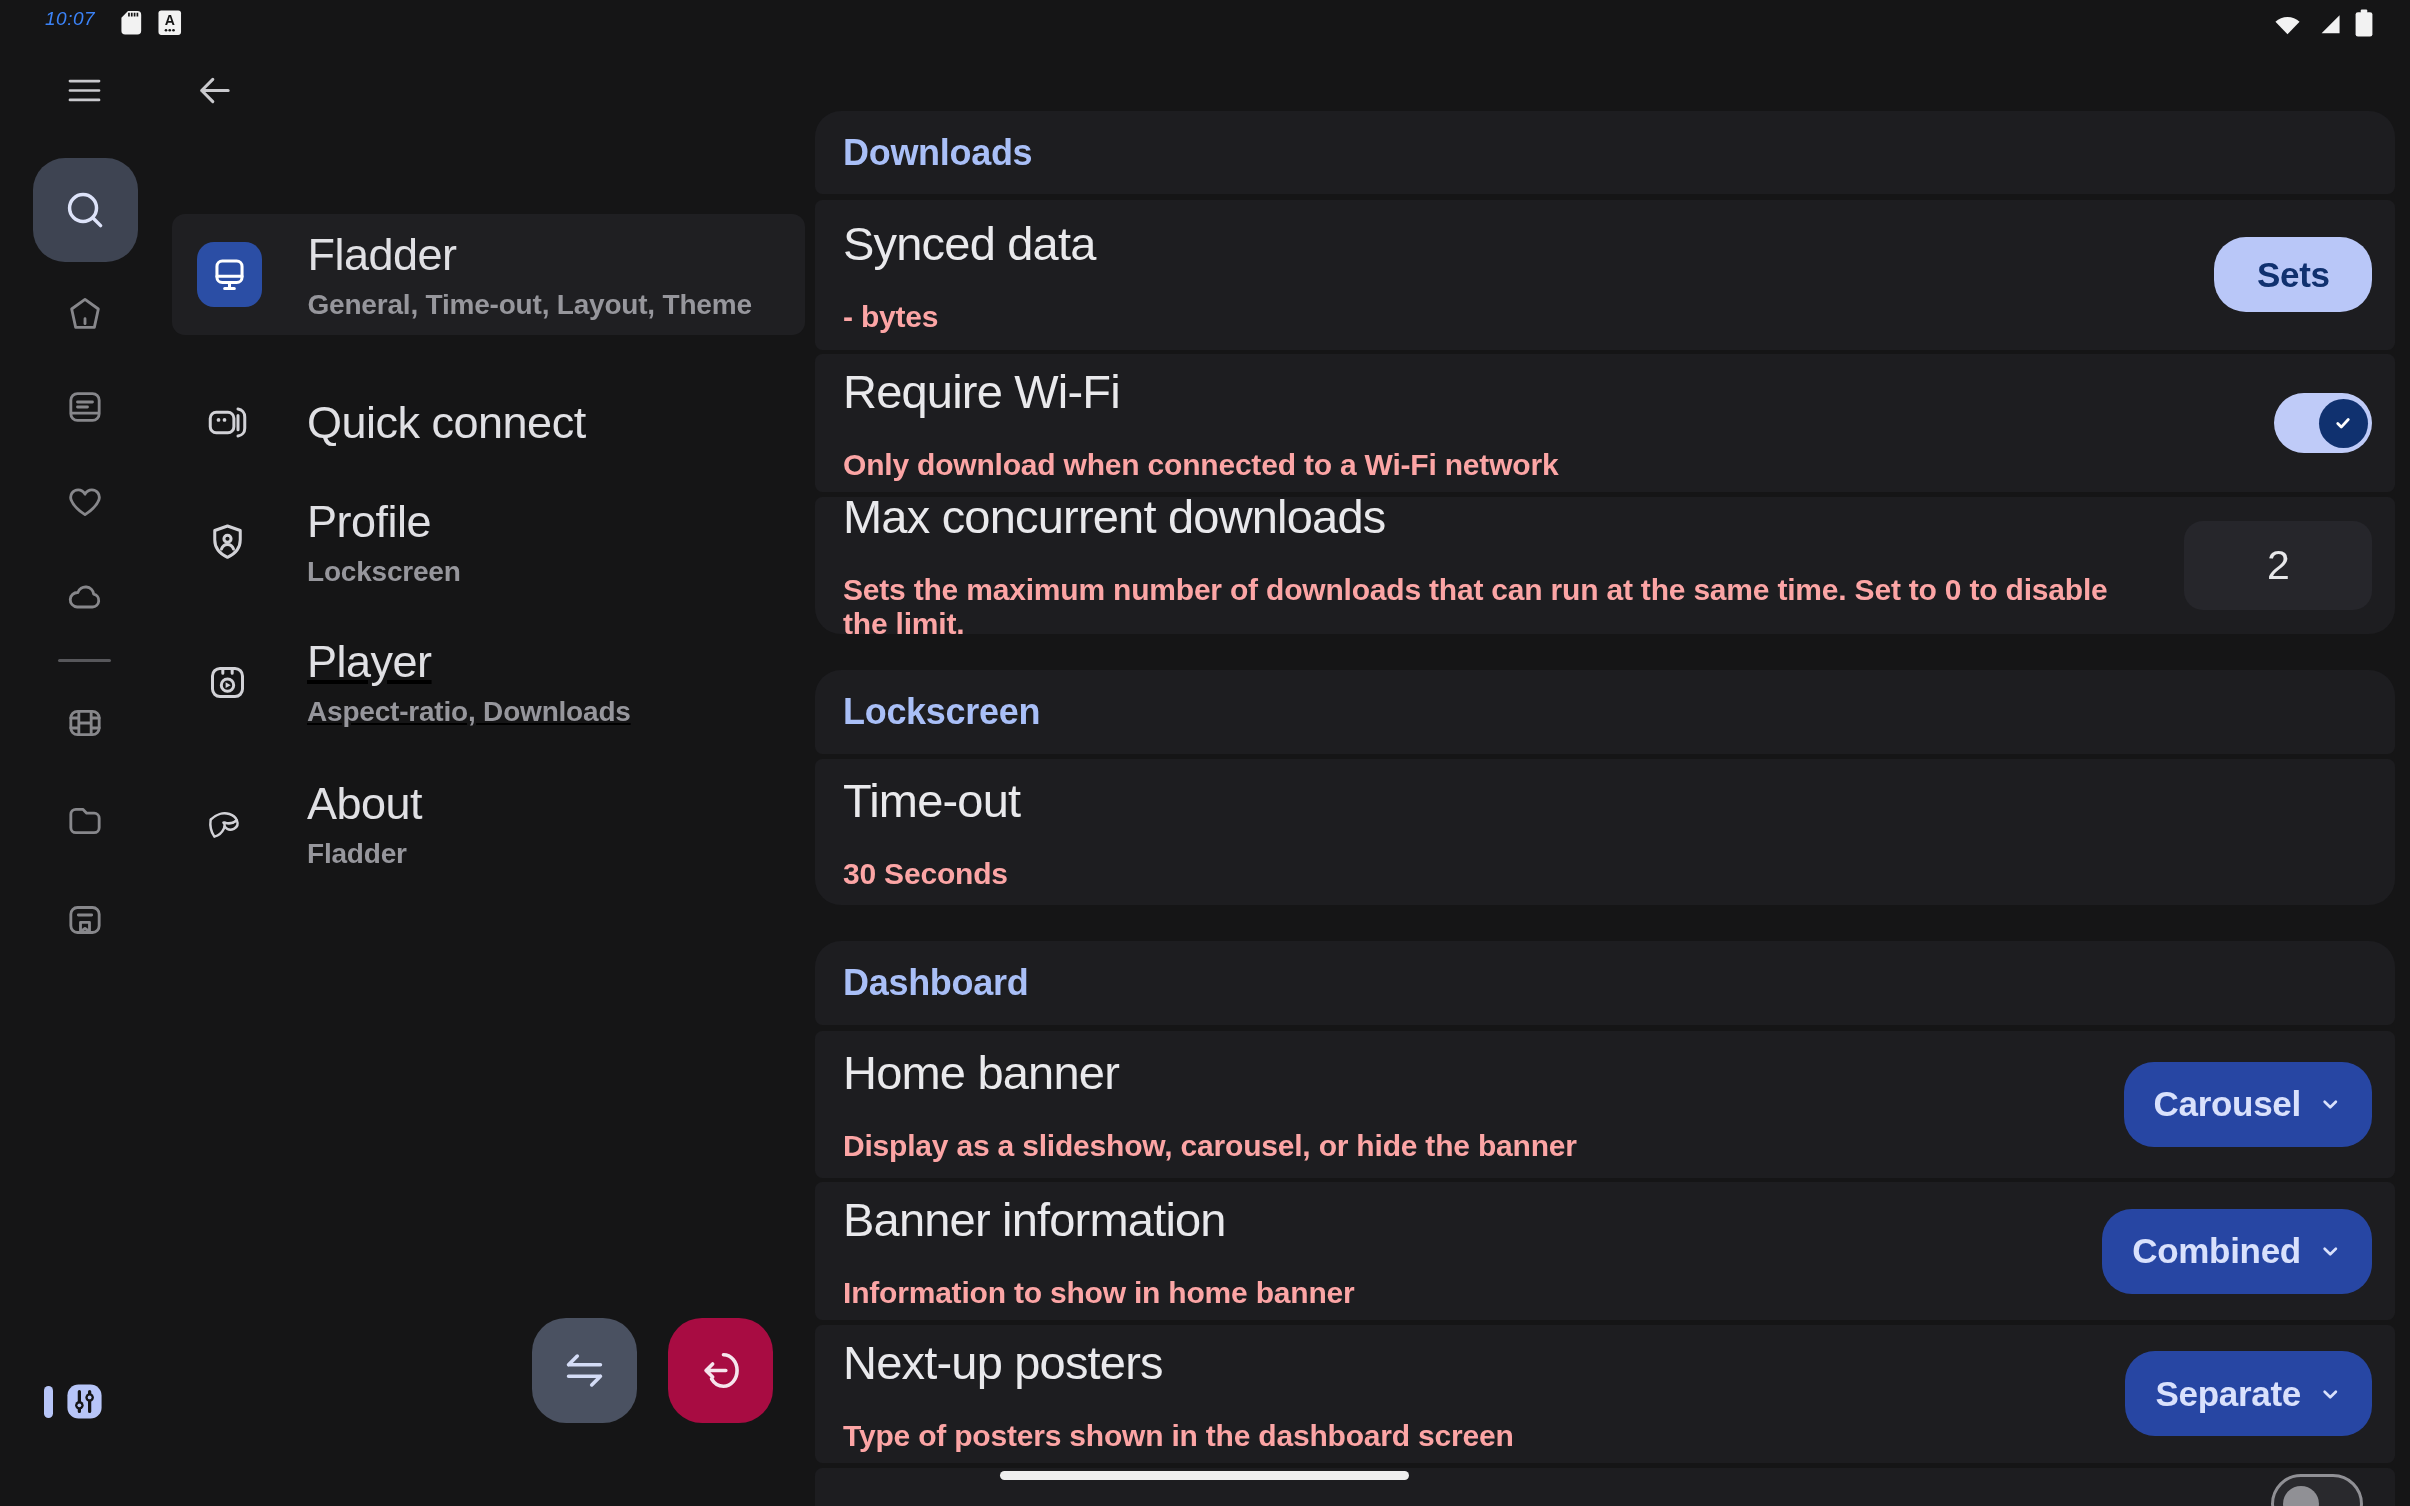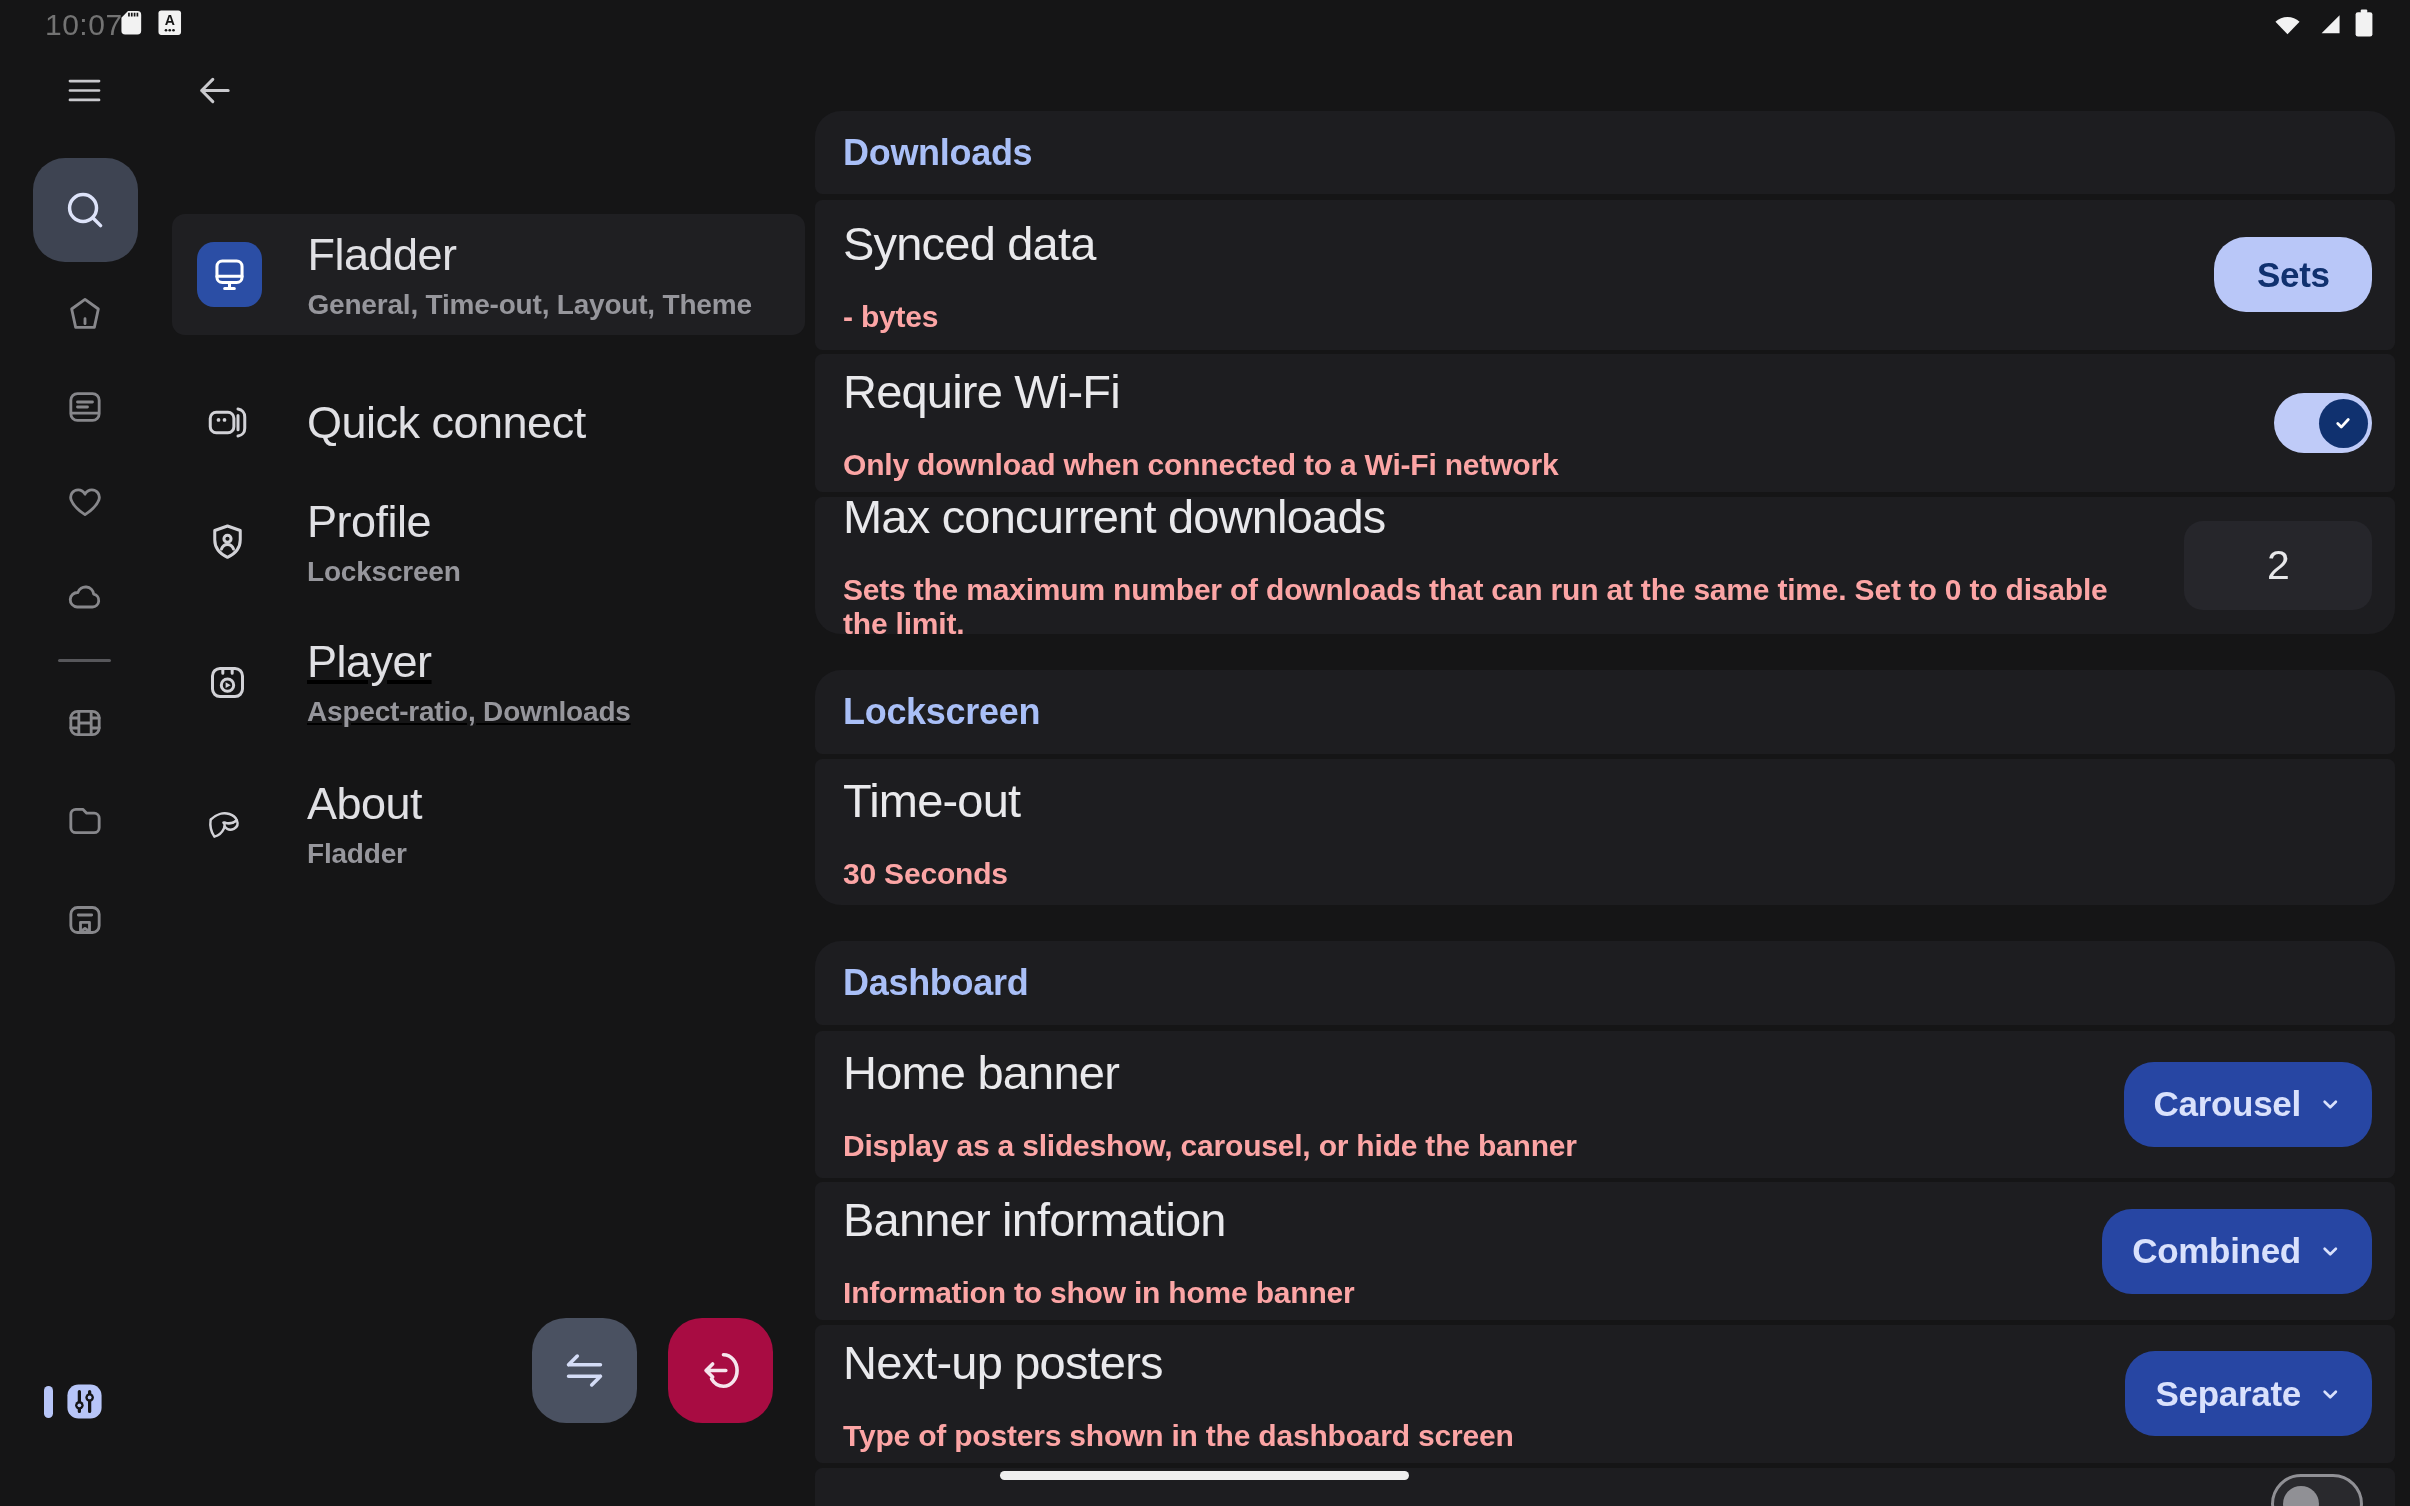--- a/index.html
+++ b/index.html
@@ -6,21 +6,21 @@
   html,body {
     width:2411px; height:1507px; overflow:hidden;
     background:#151516;
     font-family:"Liberation Sans", sans-serif;
     -webkit-font-smoothing:antialiased;
   }
   svg { display:block; }
 
   
   #statusbar { position:absolute; left:0; top:0; width:2411px; height:45px; }
-  #clock { position:absolute; left:45px; top:7.5px; font-size:30px; font-weight:500; color:#737373; letter-spacing:0.5px; }
+  #clock { position:absolute; left:45px; top:7.5px; font-size:19px; font-weight:500; color:#3b82f6; letter-spacing:0.5px;font-style:italic; }
   .sb-ico { position:absolute; top:10.4px; }
   #sb-right { position:absolute; right:38px; top:7.5px; display:flex; align-items:center; gap:13px; height:30px; }
 
   
   .rail-ico { position:absolute; left:65px; width:40px; height:40px; color:#87878B; }
   #search-btn { position:absolute; left:33px; top:158px; width:105px; height:104px; border-radius:32px;
     background:#3E4452; display:flex; align-items:center; justify-content:center; }
   #rail-divider { position:absolute; left:58px; top:659px; width:53px; height:2.8px; background:#57575B; border-radius:1.9px; }
   #rail-pill { position:absolute; left:44px; top:1386px; width:9.4px; height:32px; border-radius:5.6px; background:#B7C5F8; }
   #rail-settings { position:absolute; left:64px; top:1381px; width:41px; height:41px; }

